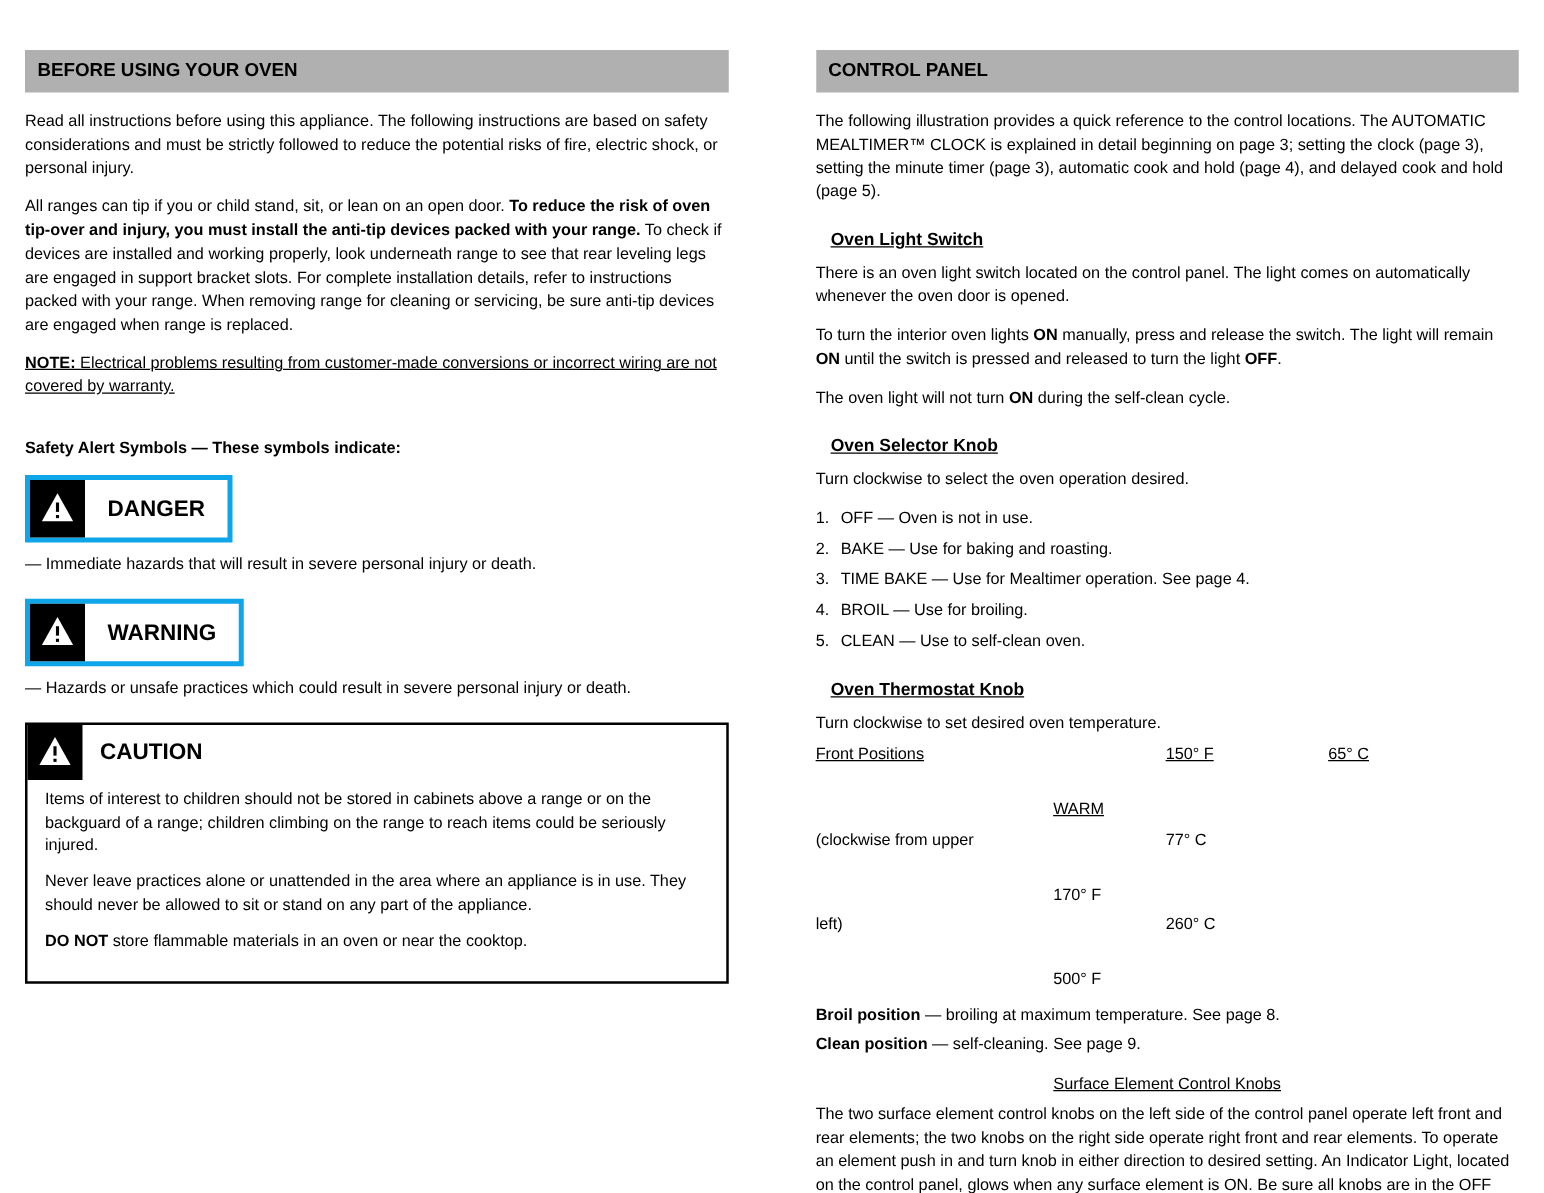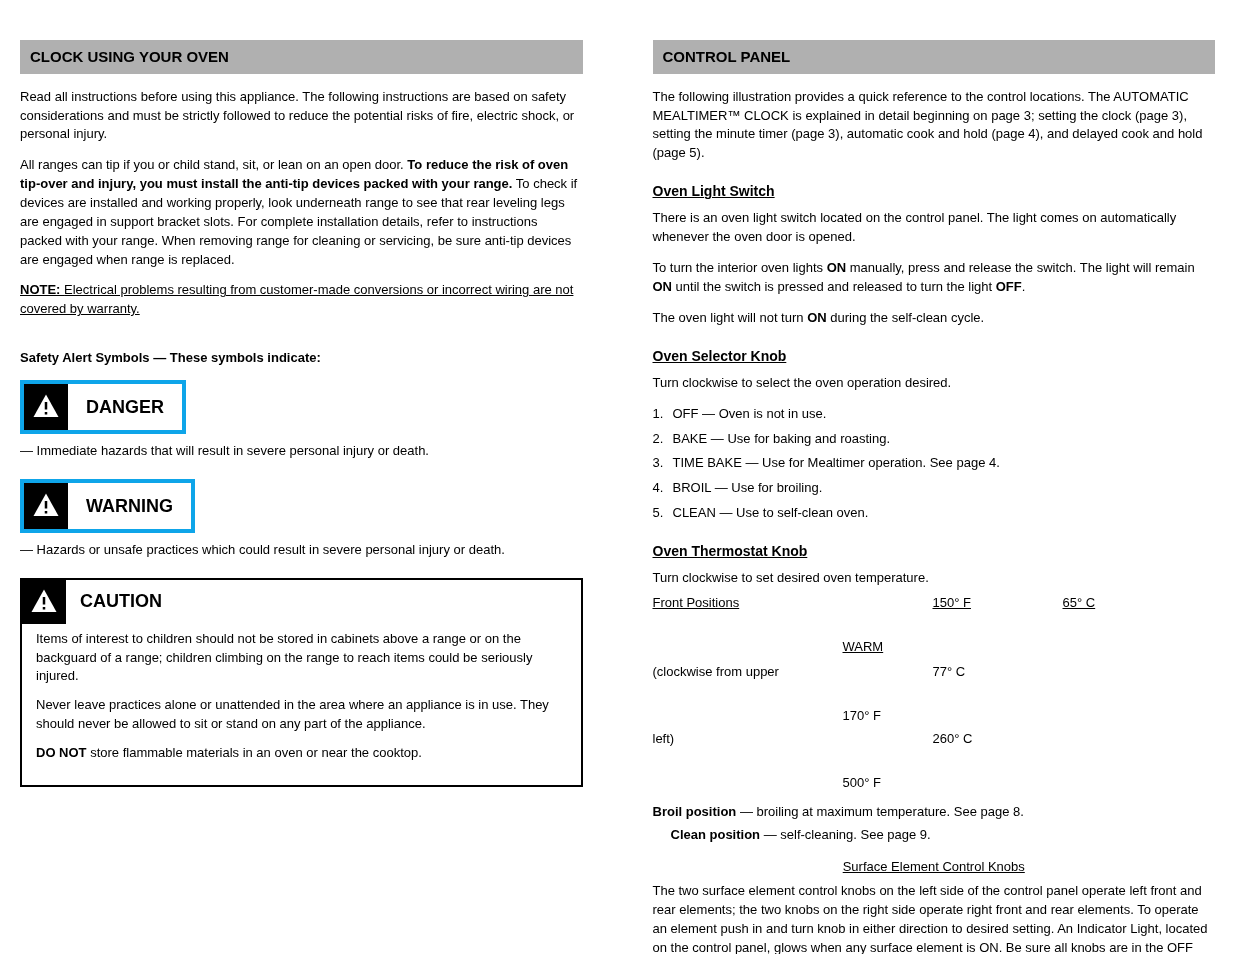--- a/index.html
+++ b/index.html
@@ -65,21 +65,21 @@
     align-items: flex-start;
   }
   .big-box-head .signal-icon { width: 44px; height: 44px; }
   .big-box-head .signal-label { padding: 8px 14px; font-size: 18px; }
   .big-box-body { padding: 6px 14px 12px 14px; }
   .big-box-body p { margin: 0 0 10px 0; }
 
   .section-sub {
     font-weight: bold;
     text-decoration: underline;
-    margin: 18px 0 8px 0;
+    margin: 18px 0 8px 12px;
     font-size: 14px;
   }
   .subhead {
     font-weight: normal;
     margin: 10px 0 5px 0;
     text-align: center;
   }
   .list-item {
     display: flex;
     margin: 0 0 6px 0;
@@ -102,21 +102,21 @@
   .fp-c4 { flex: 1; }
 
   .footer { text-align: center; margin-top: 40px; font-size: 13px; }
 </style>
 </head>
 <body>
 
 <div class="page">
 
   <div class="col">
-    <div class="section-bar">CLOCK USING YOUR OVEN</div>
+    <div class="section-bar">BEFORE USING YOUR OVEN</div>
 
     <p>Read all instructions before using this appliance. The following instructions are based on safety considerations and must be strictly followed to reduce the potential risks of fire, electric shock, or personal injury.</p>
 
     <p>
       <span>All ranges can tip if you or child stand, sit, or lean on an open door. </span>
       <span class="bold">To reduce the risk of oven tip-over and injury, you must install the anti-tip devices packed with your range.</span>
       <span> To check if devices are installed and working properly, look underneath range to see that rear leveling legs are engaged in support bracket slots. For complete installation details, refer to instructions packed with your range. When removing range for cleaning or servicing, be sure anti-tip devices are engaged when range is replaced.</span>
     </p>
 
     <p class="note-line">
@@ -236,21 +236,21 @@
       <div class="fp-c1">left)</div>
       <div class="fp-c2">500° F</div>
       <div class="fp-c3">260° C</div>
       <div class="fp-c4"></div>
     </div>
 
     <p style="margin-top:10px;margin-bottom:4px;">
       <span class="bold">Broil position</span>
       <span> — broiling at maximum temperature. See page 8.</span>
     </p>
-    <p style="margin-bottom:14px;margin-left:18px;">
+    <p style="margin-bottom:14px;">
       <span class="bold">Clean position</span>
       <span> — self-cleaning. See page 9.</span>
     </p>
 
     <div class="subhead underline">Surface Element Control Knobs</div>
     <p>The two surface element control knobs on the left side of the control panel operate left front and rear elements; the two knobs on the right side operate right front and rear elements. To operate an element push in and turn knob in either direction to desired setting. An Indicator Light, located on the control panel, glows when any surface element is ON. Be sure all knobs are in the OFF position and Indicator Light is off when elements are not in use.</p>
   </div>
 </div>
 
 <div class="footer">2</div>

